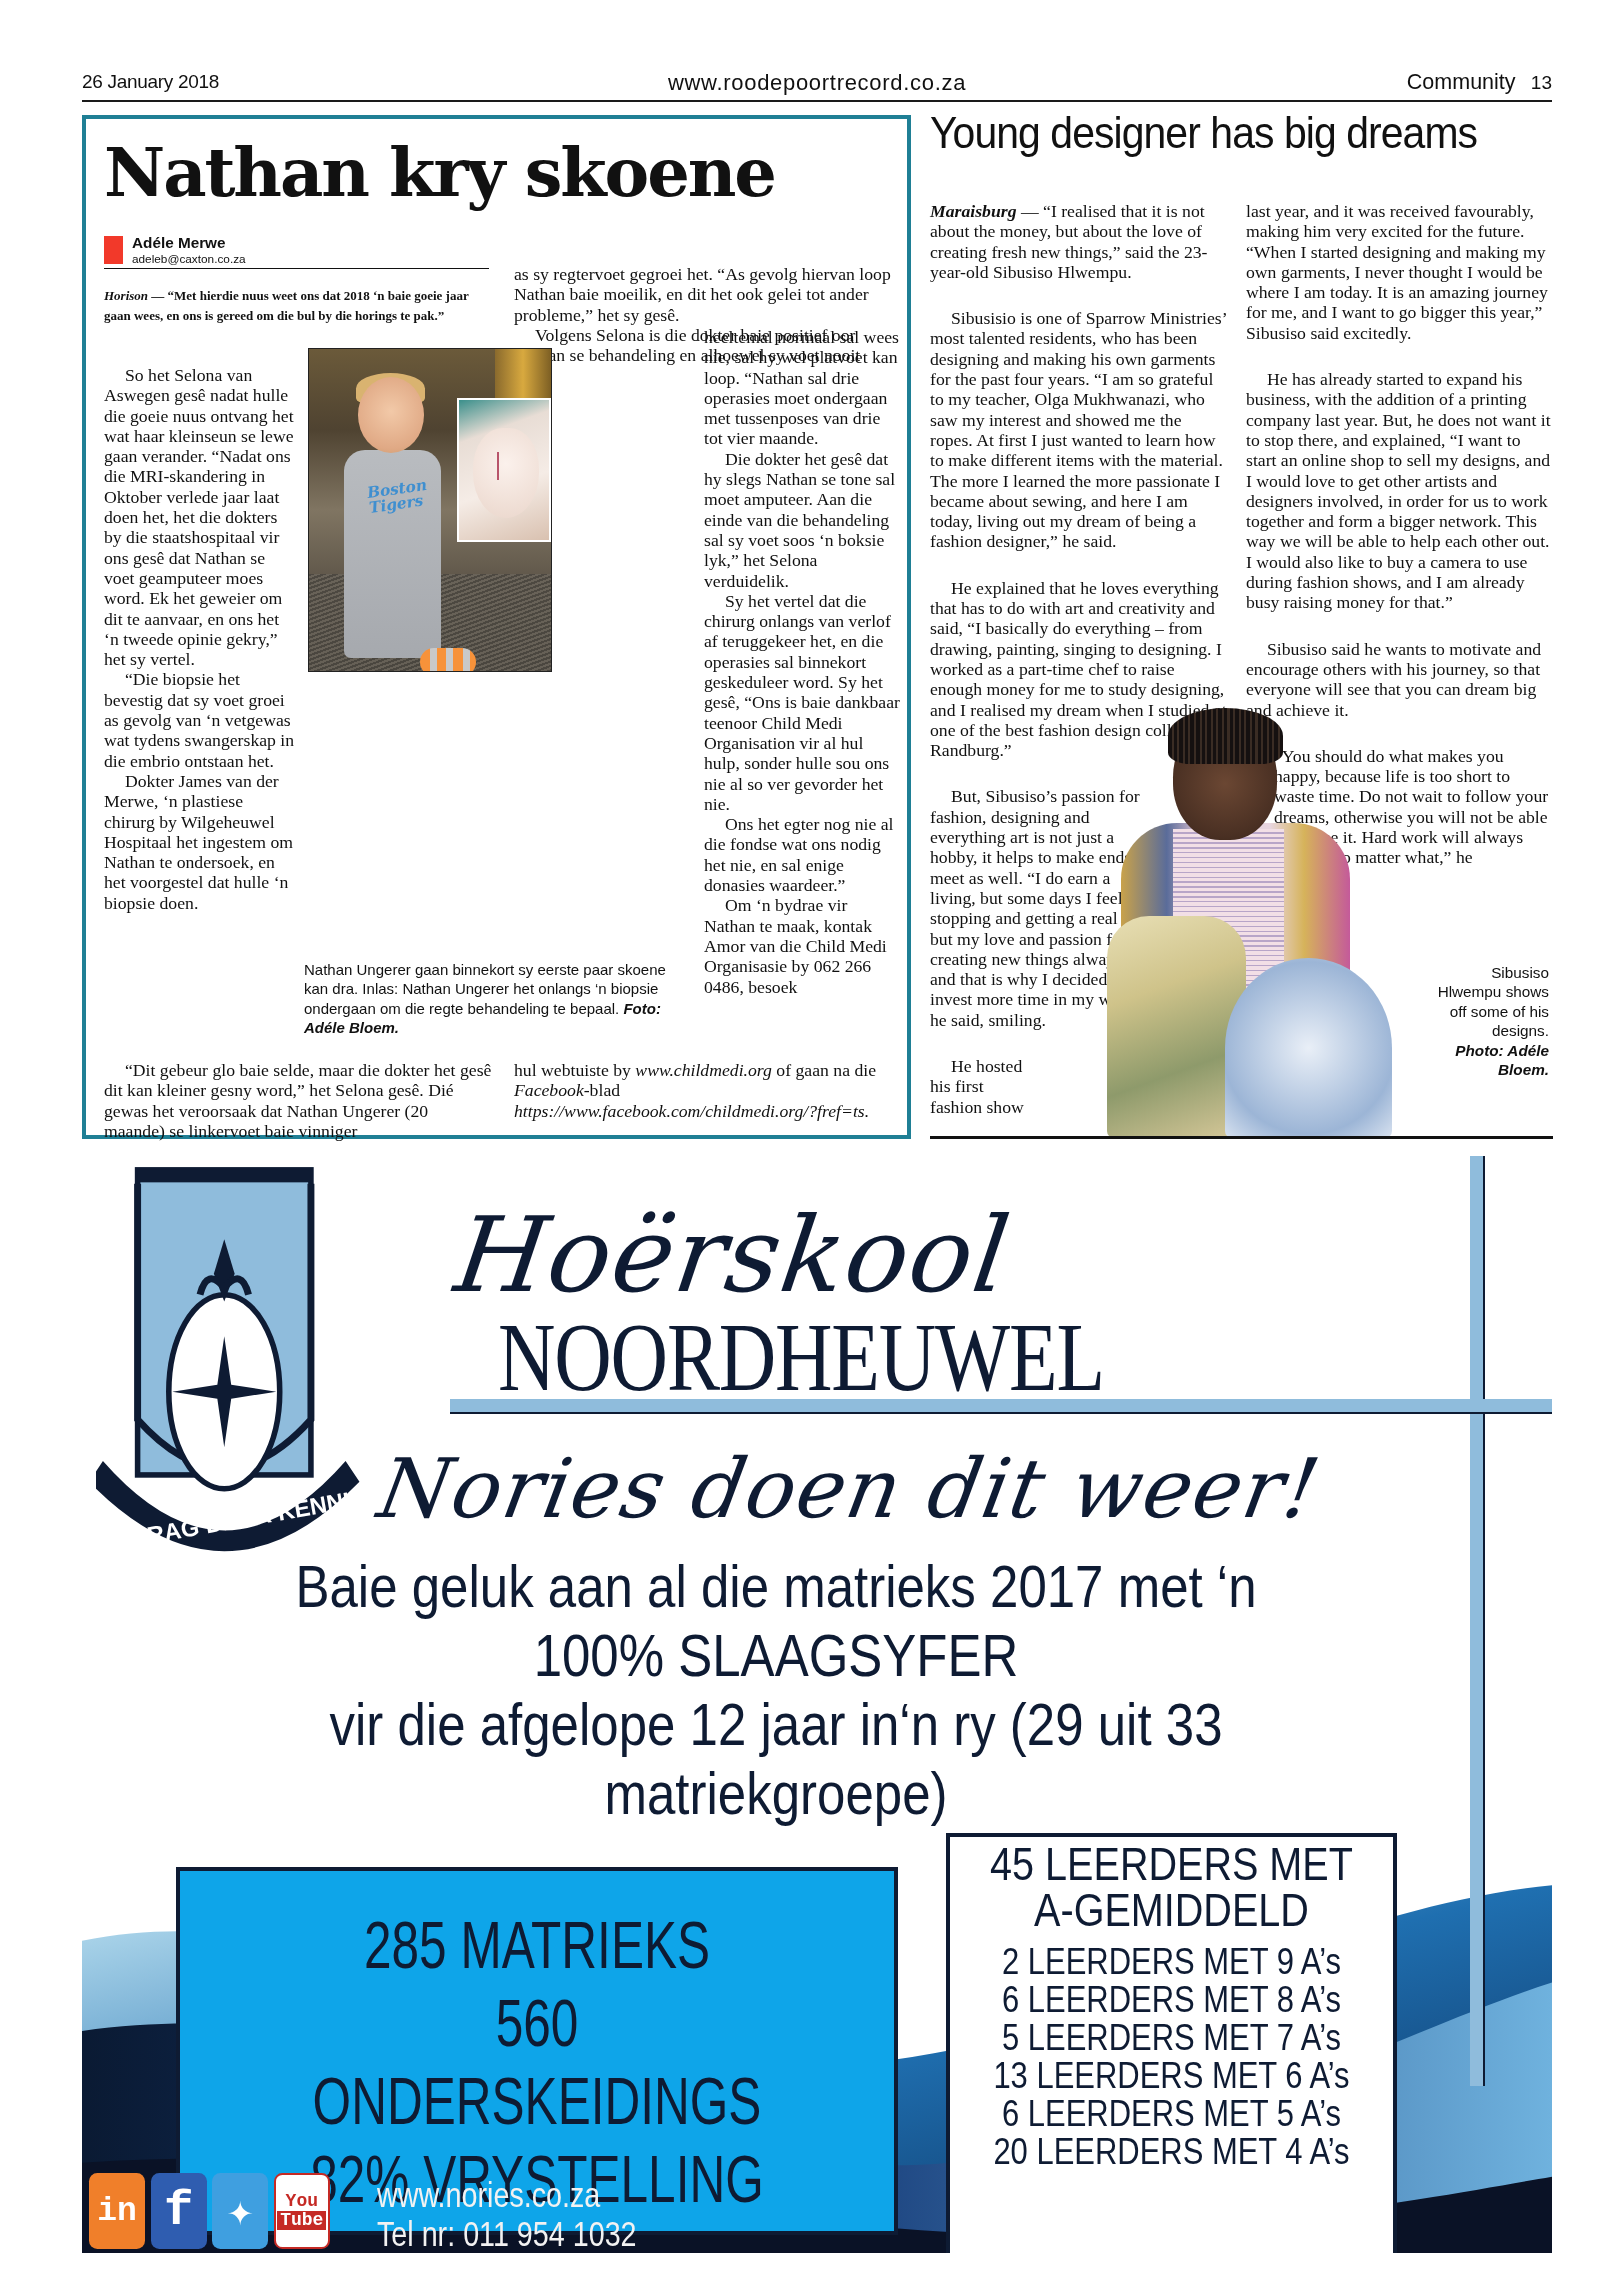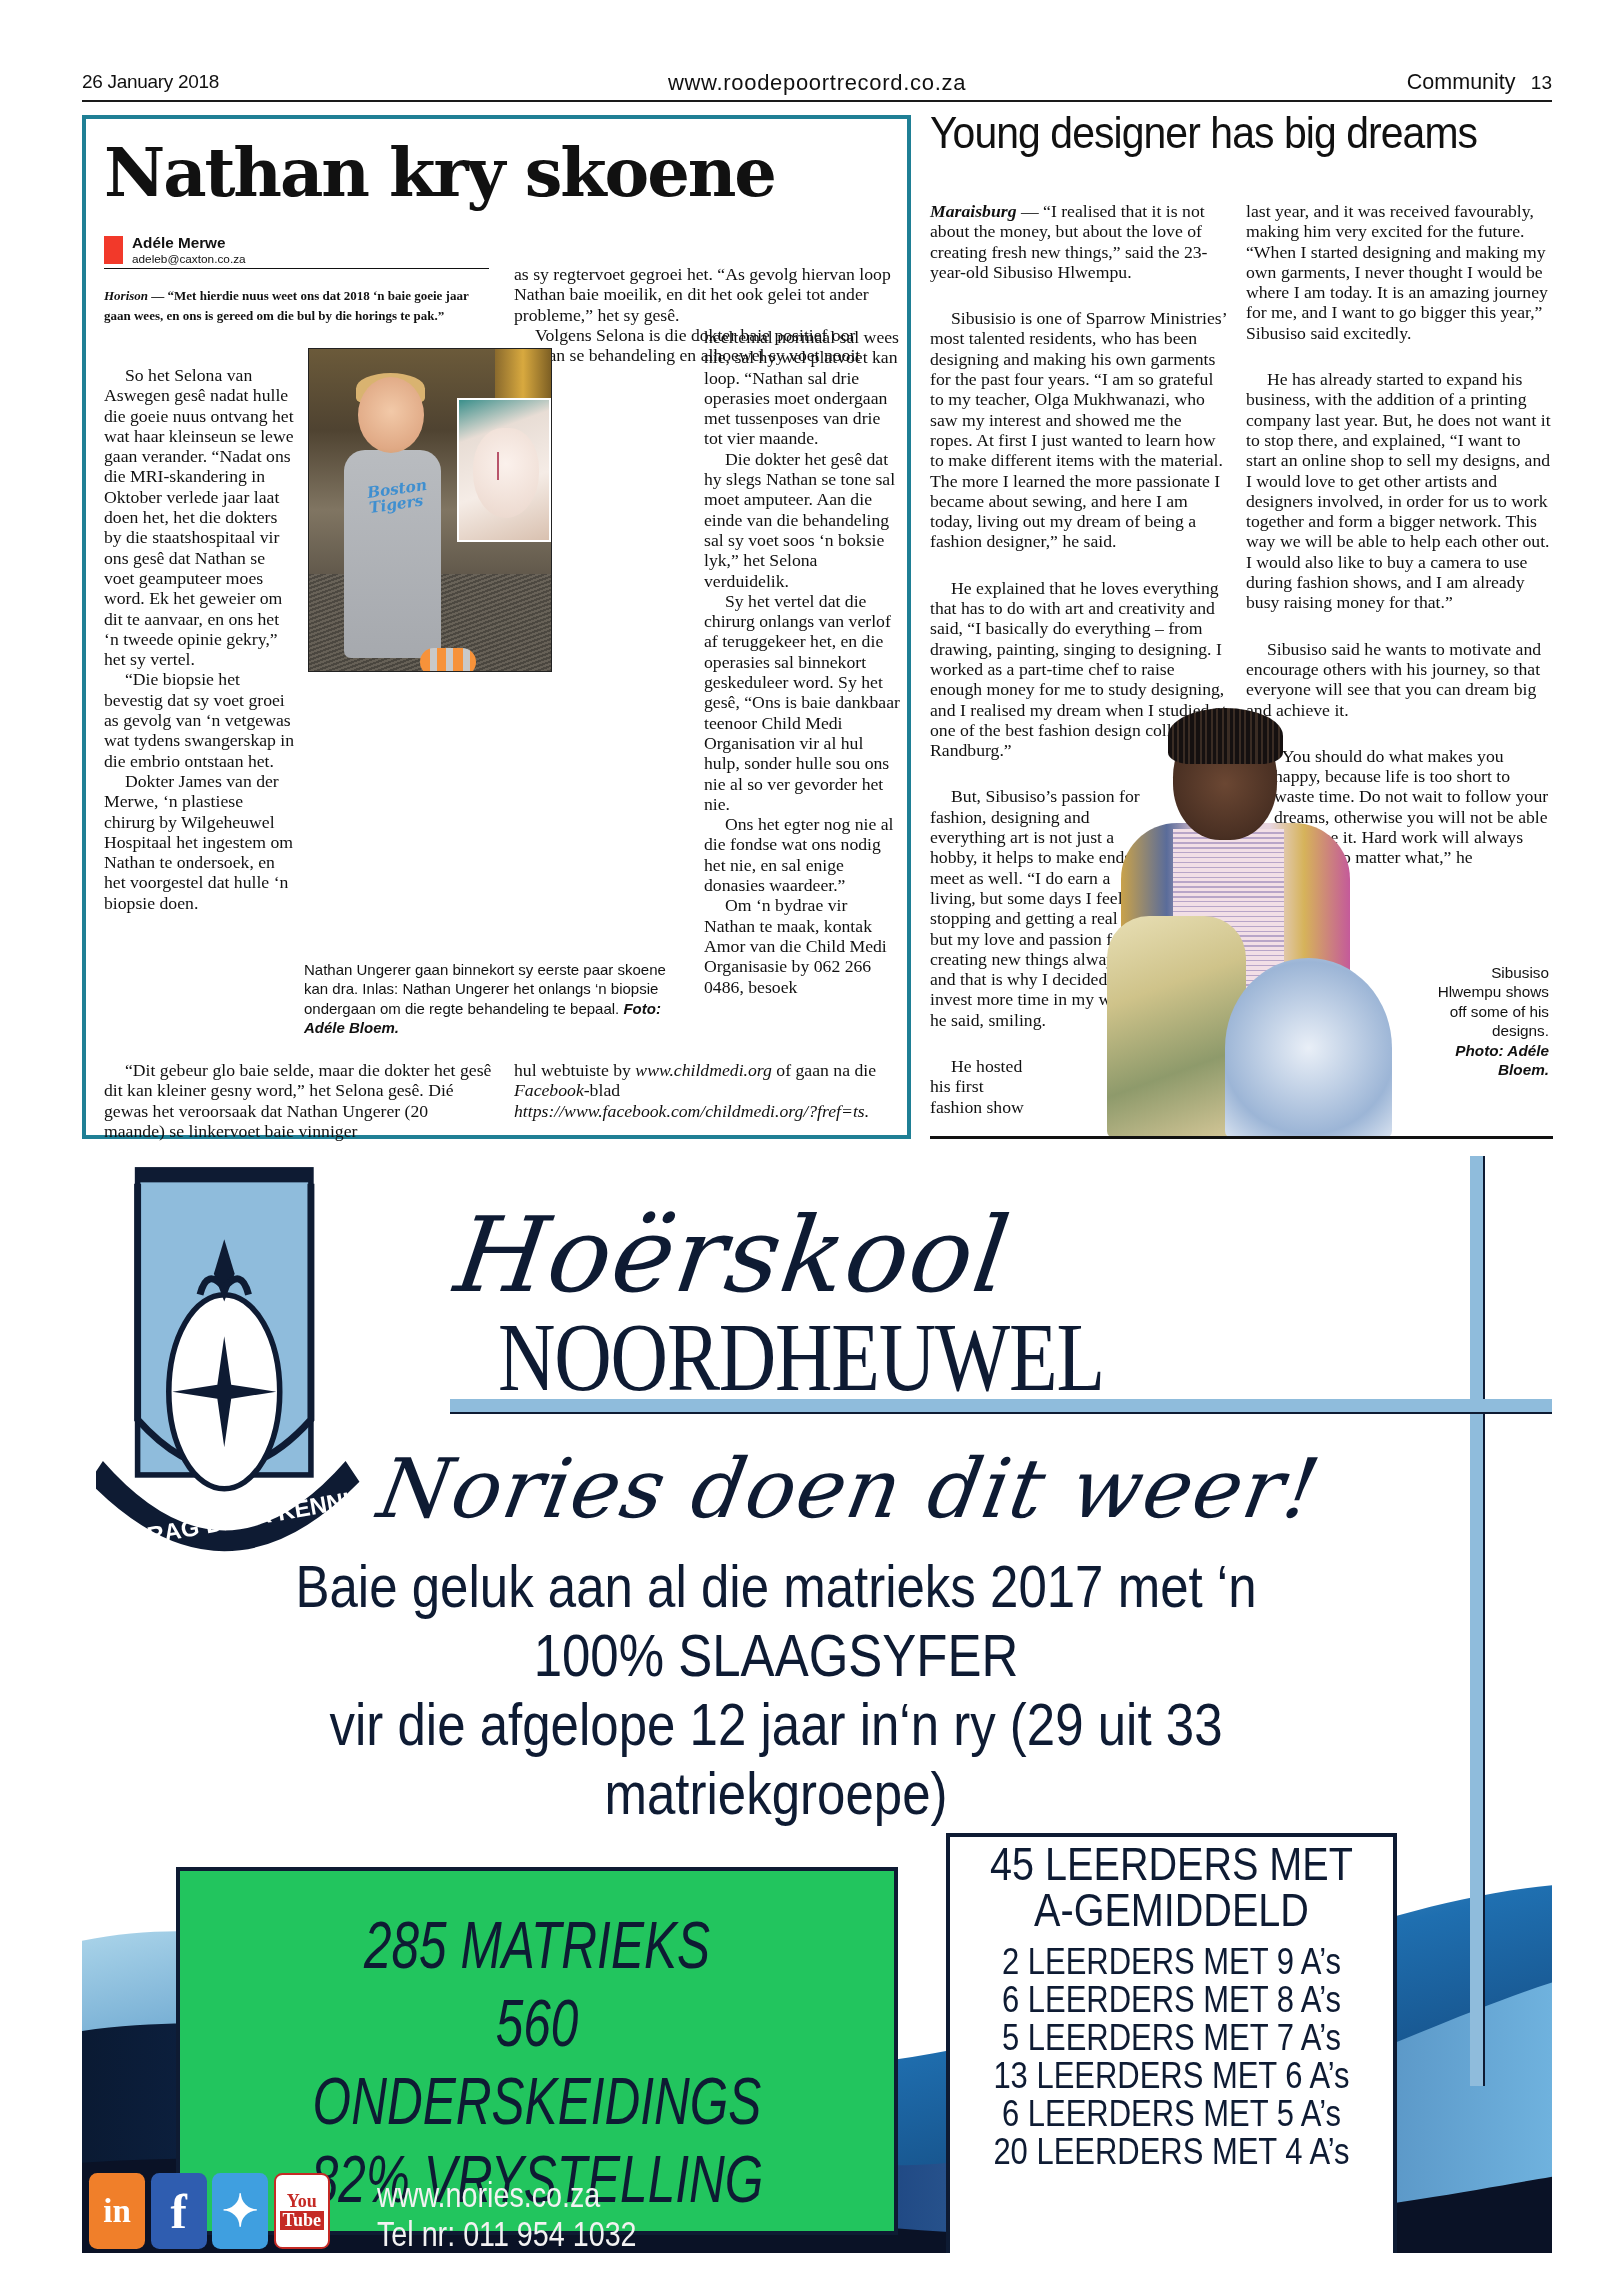--- a/index.html
+++ b/index.html
@@ -66,29 +66,29 @@
   .ad-vline { position: absolute; left: 1388px; top: 0; width: 15.3px; height: 930px; background: #8fbcdc; border-right: 2.8px solid #0e1b33; }
   .hline { position: absolute; left: 368px; top: 243px; width: 1102px; height: 15.3px; background: #8fbcdc; border-bottom: 2.8px solid #0e1b33; }
   .crest { position: absolute; left: 14px; top: 0; width: 312px; height: 416px; }
   .school-script { position: absolute; left: 375px; top: 38px; font-family: "DejaVu Serif", serif; font-style: italic; font-size: 104px; color: #0e1b33; letter-spacing: 1.4px; transform: skewX(-8deg); }
   .school-name { position: absolute; left: 416px; top: 146px; font-family: "Liberation Serif", serif; font-size: 97px; color: #0e1b33; letter-spacing: -1.4px; transform: scaleX(0.82); transform-origin: left top; }
   .slogan { position: absolute; left: 298px; top: 285px; font-family: "DejaVu Serif", serif; font-style: italic; font-size: 82px; color: #0e1b33; transform: skewX(-10deg); letter-spacing: 1.4px; }
   .ad-line { position: absolute; left: 0; width: 1388px; text-align: center; font-family: "Liberation Sans", sans-serif; color: #0e1b33; transform: scaleX(0.85); transform-origin: center top; }
   .ad-l1 { top: 396px; font-size: 60px; }
   .ad-l2 { top: 465px; font-size: 60px; }
   .ad-l3 { top: 534px; font-size: 60px; }
-  .box-left { position: absolute; left: 94px; top: 711px; width: 722px; height: 368px; background: #22c55e; border: 4.2px solid #0e1b33; font-style: italic; }
+  .box-left { position: absolute; left: 94px; top: 711px; width: 722px; height: 368px; background: #0ea5e9; border: 4.2px solid #0e1b33; }
   .box-left div { text-align: center; font-family: "Liberation Sans", sans-serif; font-size: 67px; line-height: 78px; color: #0e1b33; transform: scaleX(0.86); }
   .box-left .inner { padding-top: 35px; }
   .box-right { position: absolute; left: 864px; top: 677px; width: 451px; height: 444px; background: #fff; border: 4.2px solid #0e1b33; padding-top: 4.2px; }
   .box-right div { text-align: center; font-family: "Liberation Sans", sans-serif; color: #0e1b33; transform: scaleX(0.86); }
   .box-right .big { font-size: 46px; line-height: 46px; }
   .box-right .row { font-size: 36px; line-height: 38px; }
   .social { position: absolute; left: 7px; top: 1017px; display: flex; gap: 5.6px; }
-  .soc { width: 56px; height: 76px; border-radius: 8.3px; display: flex; align-items: center; justify-content: center; color: #fff; font-family: Liberation Serif, serif; font-weight: bold; font-size: 33px; }
+  .soc { width: 56px; height: 76px; border-radius: 8.3px; display: flex; align-items: center; justify-content: center; color: #fff; font-family: Liberation Mono, monospace; font-weight: bold; font-size: 33px; }
   .soc.nories { background: #f07f2a; }
   .soc.fb { background: #2f5db0; font-size: 49px; }
   .soc.tw { background: #3f9fe0; font-size: 44px; }
   .soc.yt { background: #fff; color: #c52a25; font-size: 18px; flex-direction: column; border: 2.8px solid #c52a25; line-height: 19.4px; }
   .contact { position: absolute; left: 295px; top: 1019px; font-family: "Liberation Sans", sans-serif; font-size: 35px; line-height: 39px; color: #f2f2f2; transform: scaleX(0.82); transform-origin: left top; }
 </style>
 </head>
 <body>
 
 <div class="hdr">

